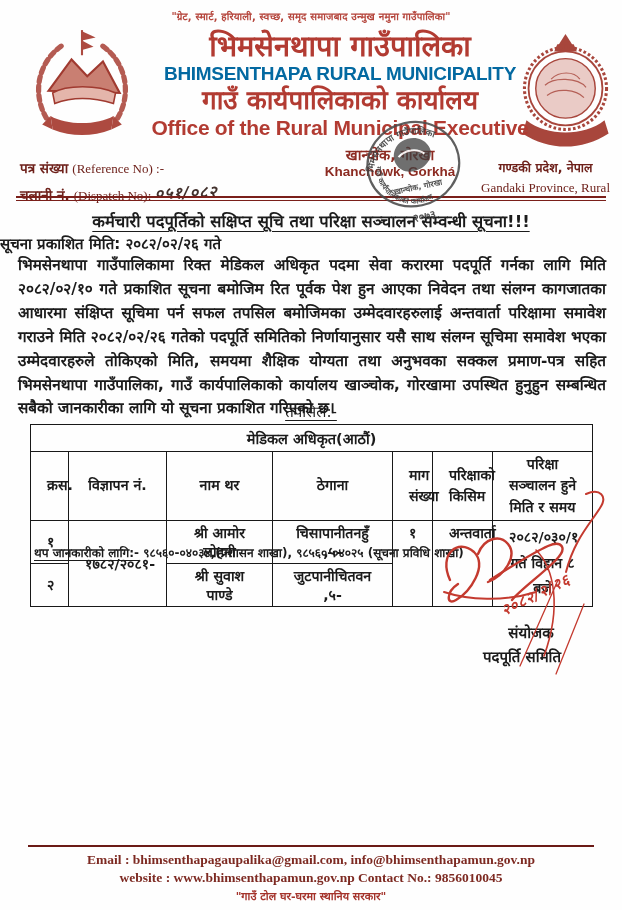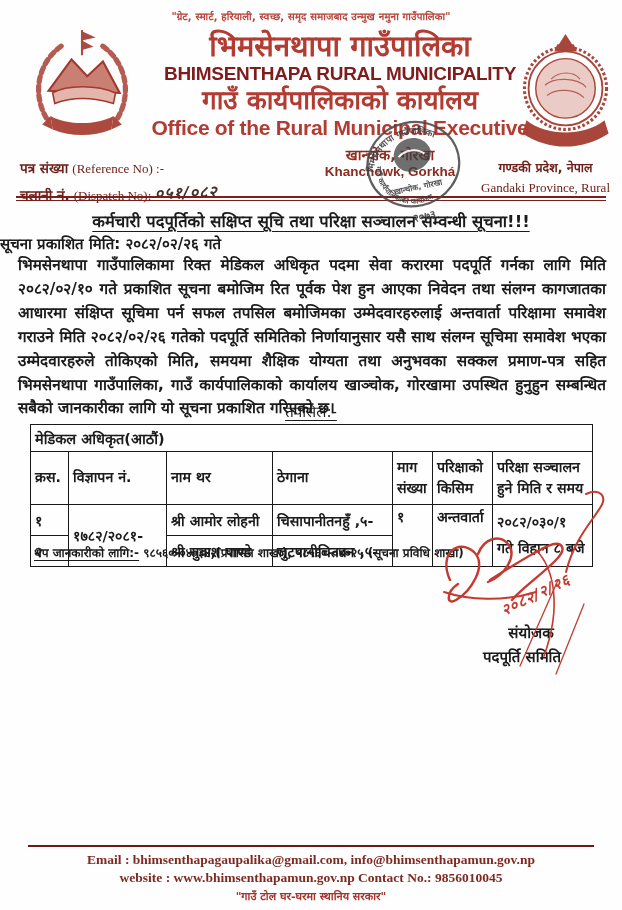--- a/index.html
+++ b/index.html
@@ -9,21 +9,21 @@
     font-family:"DejaVu Sans","Liberation Sans",sans-serif;
     color:#1b1b1b;
   }
   .abs{position:absolute;}
 
   
   .top-slogan{top:9px; left:0; right:0; text-align:center;
     font-size:10px; font-weight:bold; color:#b5453c; letter-spacing:.2px;}
   .head-block{top:30px; left:140px; width:400px; text-align:center; line-height:1.12;}
   .h-np1{font-size:29px; font-weight:bold; color:#b23b32;}
-  .h-en1{font-size:19px; font-weight:bold; color:#7f1d1d;
+  .h-en1{font-size:19px; font-weight:bold; color:#0369a1;
     font-family:"Liberation Sans",sans-serif; letter-spacing:-.3px; margin-top:1px;}
   .h-np2{font-size:26px; font-weight:bold; color:#b23b32; margin-top:1px;}
   .h-en2{font-size:21px; font-weight:bold; color:#b23b32;
     font-family:"Liberation Sans",sans-serif; letter-spacing:-.3px; margin-top:1px;}
   .loc-block{top:146px; left:300px; width:180px; text-align:center; line-height:1.25;}
   .loc-np{font-size:14.5px; font-weight:bold; color:#8c2b22;}
   .loc-en{font-size:13.5px; font-weight:bold; color:#8c2b22;
     font-family:"Liberation Sans",sans-serif;}
 
   .ref-block{top:157px; left:20px; font-size:13px; line-height:1.75; color:#6e211b;}
@@ -51,21 +51,21 @@
   .pubdate{top:233px; left:0; right:0; text-align:left; font-size:15px; font-weight:bold;
     text-underline-offset:3px;}
   .body-par{top:254px; left:18px; width:588px; font-size:15.3px; font-weight:600;
     line-height:23.9px; text-align:justify;}
   .tapasil{top:401px; left:0; right:0; text-align:center; font-size:15px; font-weight:normal;
     text-decoration:underline; text-underline-offset:3px;}
 
   
   table.cand{position:absolute; top:424px; left:30px; width:562px;
     border-collapse:collapse; table-layout:fixed; font-size:14.2px; font-weight:600;}
-  table.cand td,table.cand th{border:1.6px solid #181818; padding:2px 4px; text-align:left;}
+  table.cand td,table.cand th{border:1.6px solid #181818; padding:2px 16px; text-align:center;}
   table.cand .group{font-weight:bold; font-size:14.5px; height:22px;}
   table.cand th{font-weight:bold; height:48px; line-height:1.5;}
   table.cand td{height:26px;}
   td.lft{text-align:left; padding-left:6px;}
   td.vtop{vertical-align:top; padding-top:4px;}
   .dt2{line-height:1.8;}
 
   .contact{top:544px; left:34px; font-size:12px; font-weight:bold;text-align:center;}
   .contact .lbl{text-decoration:underline; text-underline-offset:3px;}
 

